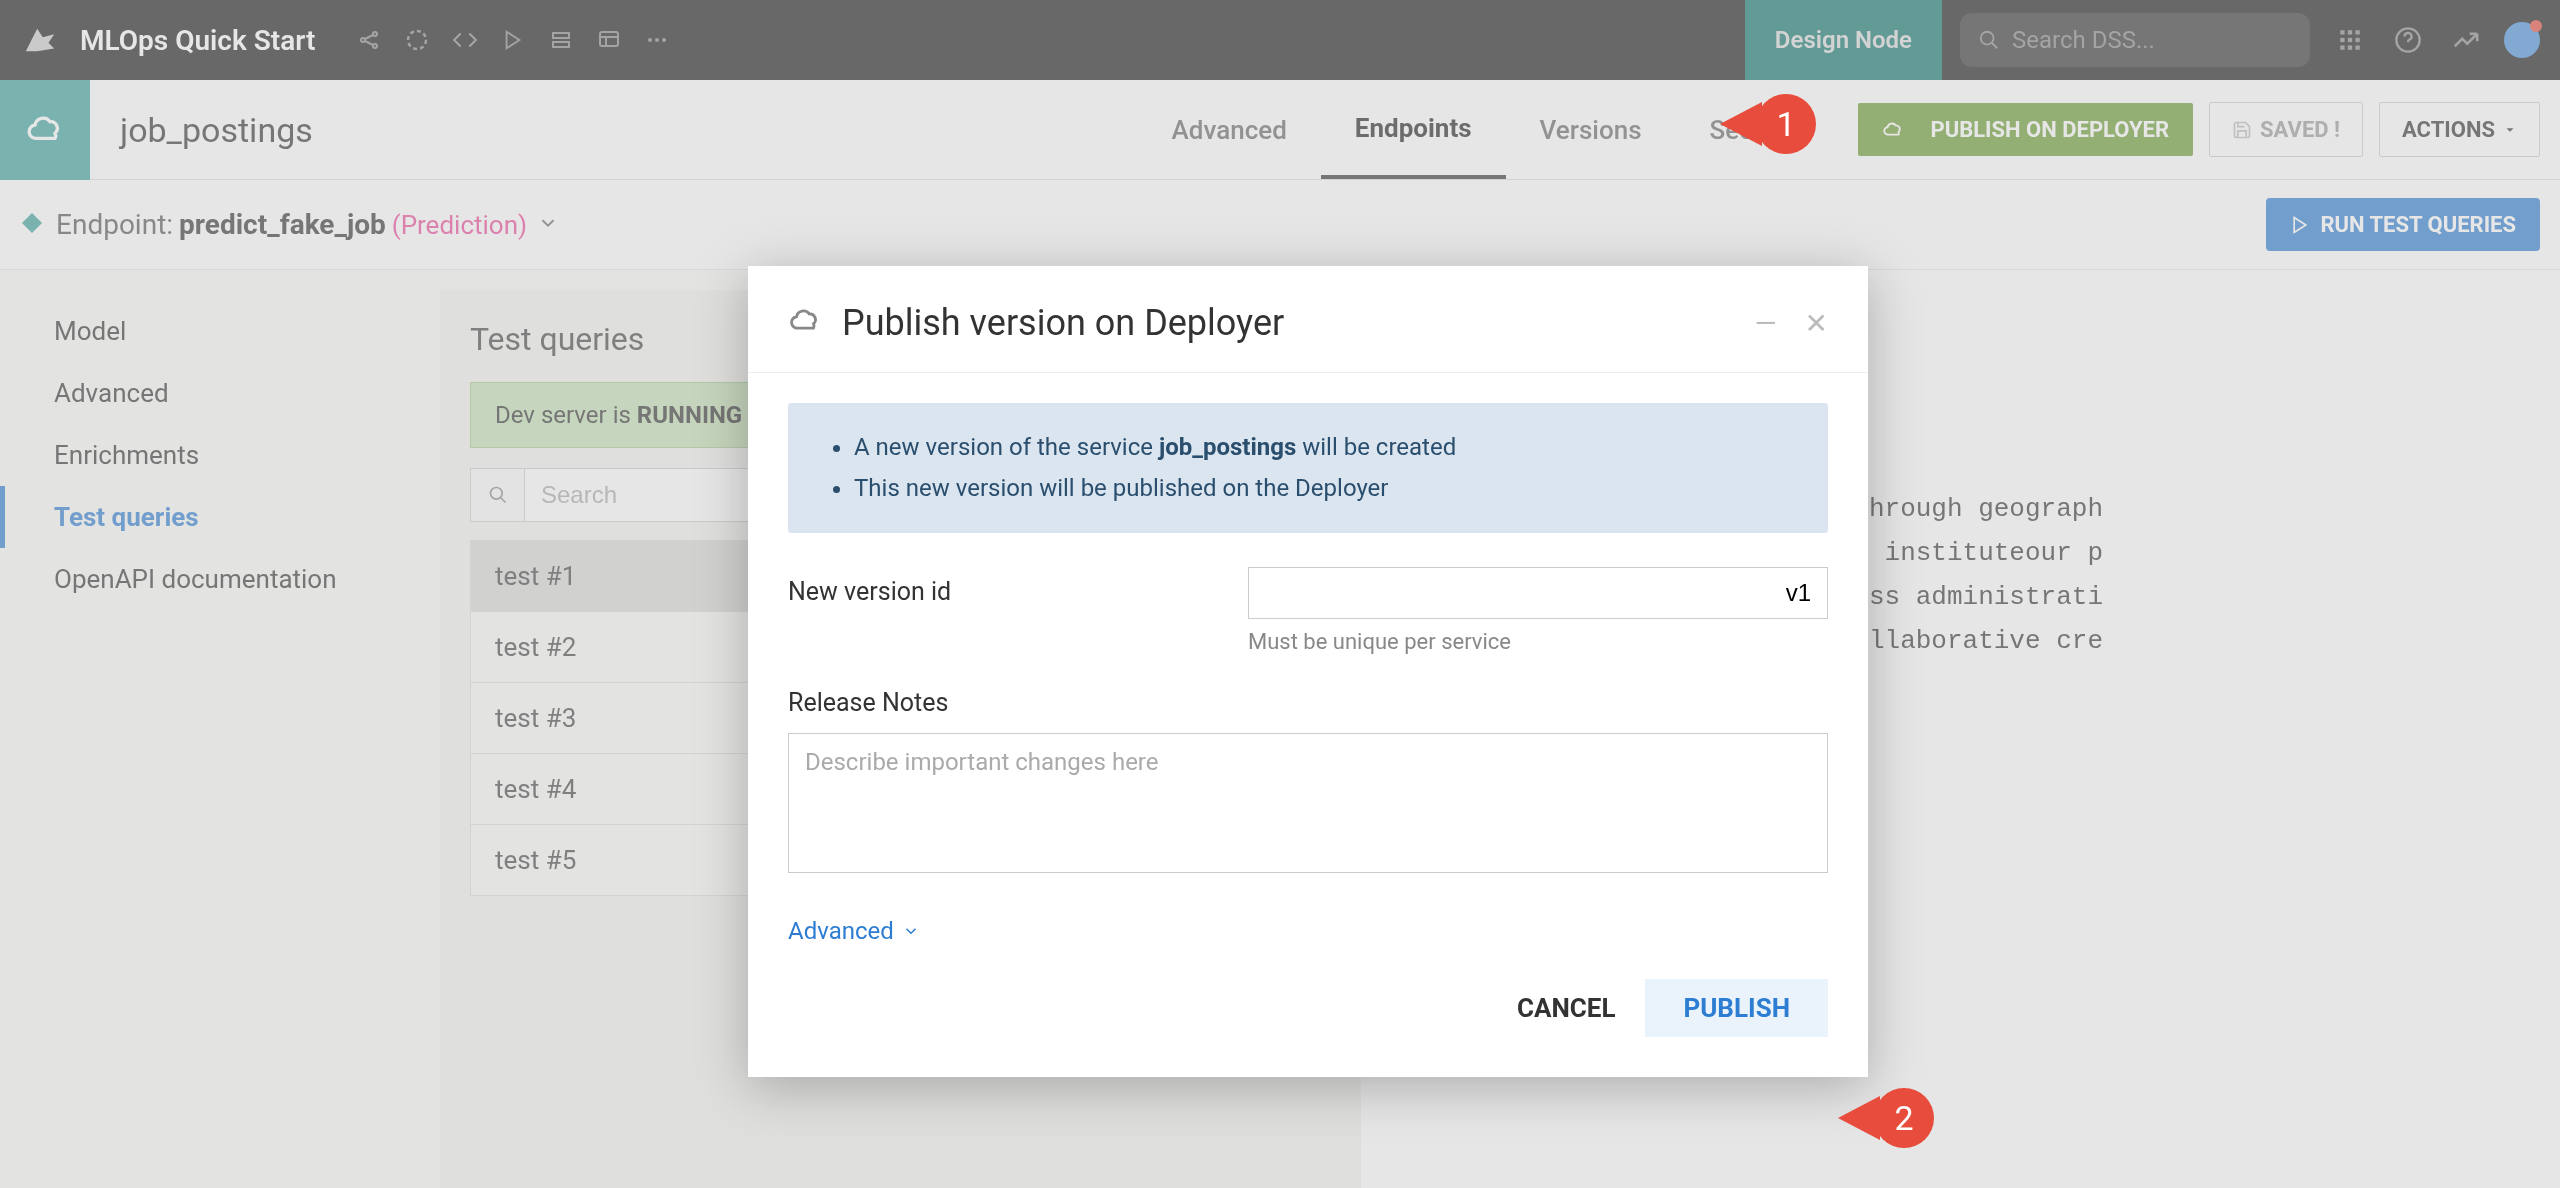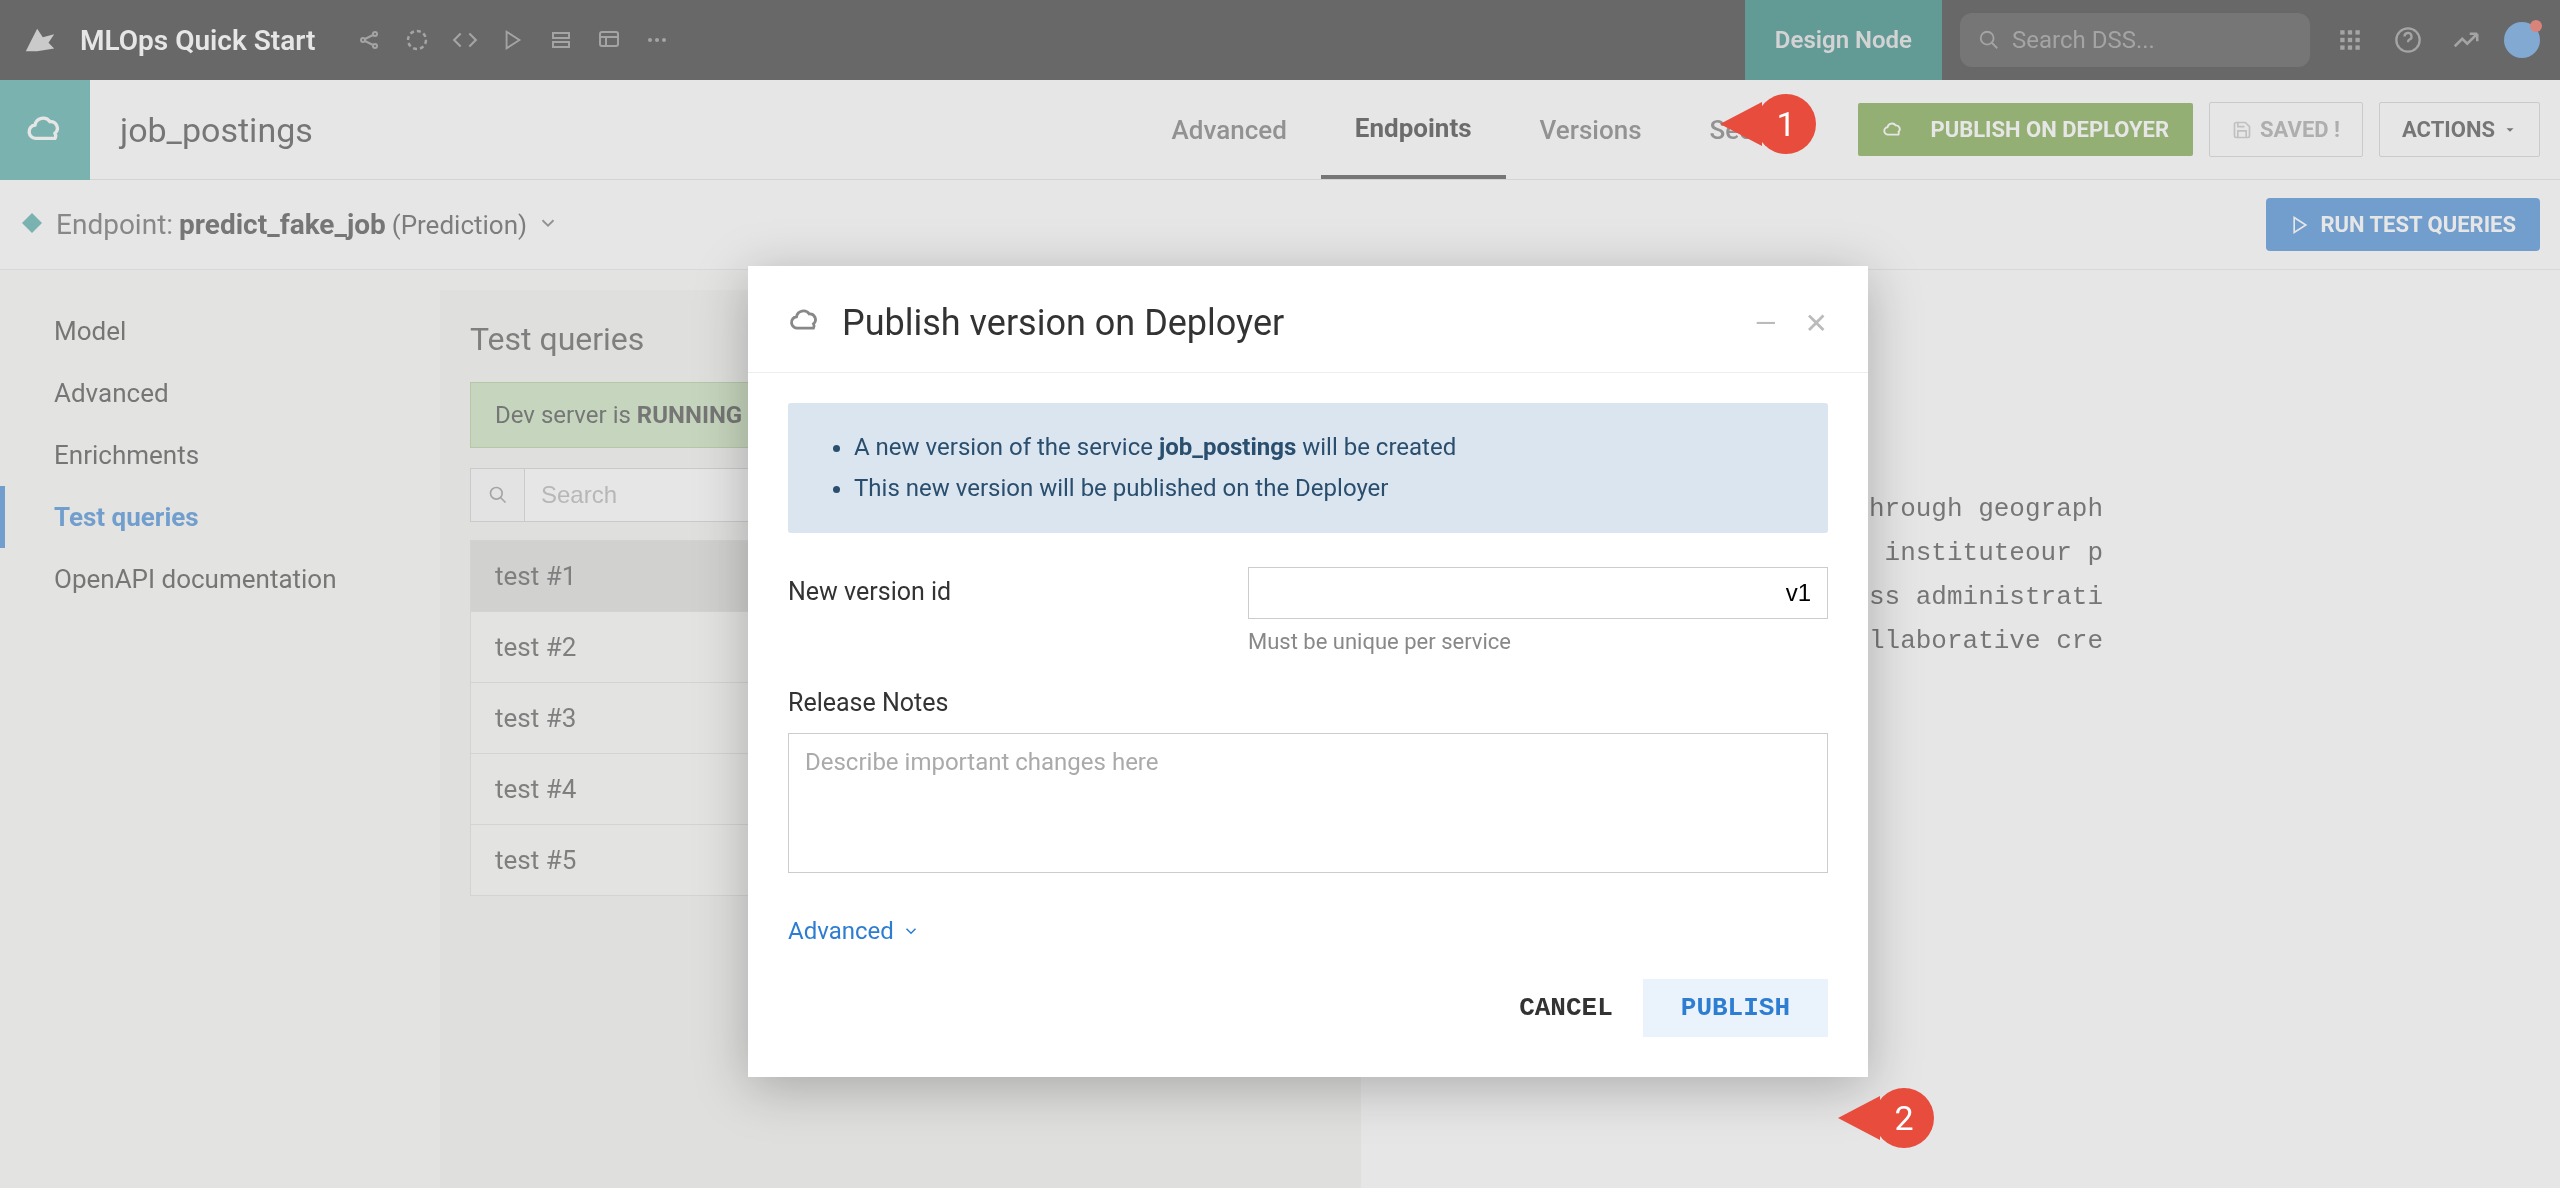--- a/index.html
+++ b/index.html
@@ -28,21 +28,21 @@
   .secondbar .tabs .tab.active { color: #222; font-weight: 700; border-bottom: 4px solid #333; }
   .secondbar .btn-publish { background: #6b9b2e; color: #fff; font-size: 22px; font-weight: 700; padding: 14px 24px; display: flex; align-items: center; gap: 26px; margin-left: 20px; border-radius: 2px; cursor: pointer; }
   .secondbar .btn-saved { border: 1px solid #ccc; color: #999; font-size: 22px; font-weight: 700; padding: 14px 22px; display: flex; align-items: center; gap: 8px; margin-left: 16px; border-radius: 2px; }
   .secondbar .btn-actions { border: 1px solid #ccc; color: #333; font-size: 22px; font-weight: 700; padding: 14px 22px; display: flex; align-items: center; gap: 8px; margin-left: 16px; margin-right: 20px; border-radius: 2px; cursor: pointer; }
 
   
   .endpoint-bar { background: #fff; height: 90px; display: flex; align-items: center; padding: 0 20px; border-bottom: 1px solid #e5e5e5; }
   .endpoint-bar .diamond { color: #3aa09b; margin-right: 12px; }
   .endpoint-bar .label { font-size: 28px; color: #555; }
   .endpoint-bar .name { font-size: 28px; font-weight: 700; color: #333; margin-left: 6px; }
-  .endpoint-bar .type { font-size: 26px; color: #404040; margin-left: 6px; }
+  .endpoint-bar .type { font-size: 26px; color: #ec4899; margin-left: 6px; }
   .endpoint-bar .chev { color: #666; margin-left: 10px; }
   .endpoint-bar .run-queries { margin-left: auto; background: #2d7dd2; color: #fff; font-size: 22px; font-weight: 700; padding: 14px 24px; display: flex; align-items: center; gap: 10px; border-radius: 4px; cursor: pointer; }
 
   
   .main { display: flex; height: calc(1188px - 80px - 100px - 90px); background: #f9f9f7; }
   .sidebar { width: 440px; padding: 30px 0; }
   .sidebar .item { padding: 16px 54px; font-size: 26px; color: #333; cursor: pointer; }
   .sidebar .item.active { color: #2d7dd2; font-weight: 700; border-left: 5px solid #2d7dd2; padding-left: 49px; }
 
   .panel { flex: 1; background: #f3f3f0; margin: 20px 0 0 0; padding: 30px; }
@@ -72,21 +72,21 @@
   .info-box strong { font-weight: 700; }
   .form-row { display: flex; margin-bottom: 8px; align-items: flex-start; }
   .form-row label { width: 460px; font-size: 25px; color: #333; padding-top: 10px; }
   .form-row .field { flex: 1; }
   .form-row input[type=text] { width: 100%; height: 52px; border: 1px solid #ccc; padding: 12px 16px; font-size: 24px; text-align: right; }
   .form-row .hint { color: #888; font-size: 22px; margin-top: 10px; }
   .form-block { margin-top: 34px; }
   .form-block > label { display: block; font-size: 25px; color: #333; margin-bottom: 16px; }
   .form-block textarea { width: 100%; height: 140px; border: 1px solid #ccc; padding: 14px 16px; font-size: 24px; font-family: inherit; resize: none; }
   .advanced-link { color: #2d7dd2; font-size: 24px; margin-top: 40px; display: inline-flex; align-items: center; gap: 8px; cursor: pointer; }
-  .modal-foot { display: flex; justify-content: flex-end; padding: 34px 40px 40px; gap: 30px; align-items: center; font-family: Liberation Mono, monospace; }
+  .modal-foot { display: flex; justify-content: flex-end; padding: 34px 40px 40px; gap: 30px; align-items: center; }
   .modal-foot .cancel { font-size: 26px; font-weight: 700; color: #333; cursor: pointer; }
   .modal-foot .publish { font-size: 26px; font-weight: 700; color: #2d7dd2; background: #eaf3fb; padding: 14px 38px; cursor: pointer; }
 
   
   .callout { position: absolute; z-index: 30; display: flex; align-items: center; }
   .callout .tail { width: 0; height: 0; border-top: 22px solid transparent; border-bottom: 22px solid transparent; border-right: 42px solid #e74c3c; }
   .callout .ball { width: 60px; height: 60px; border-radius: 50%; background: #e74c3c; color: #fff; font-size: 34px; font-weight: 400; display: flex; align-items: center; justify-content: center; margin-left: -6px; }
   .callout.c1 { top: 94px; left: 1720px; }
   .callout.c2 { top: 1088px; left: 1838px; }
 

